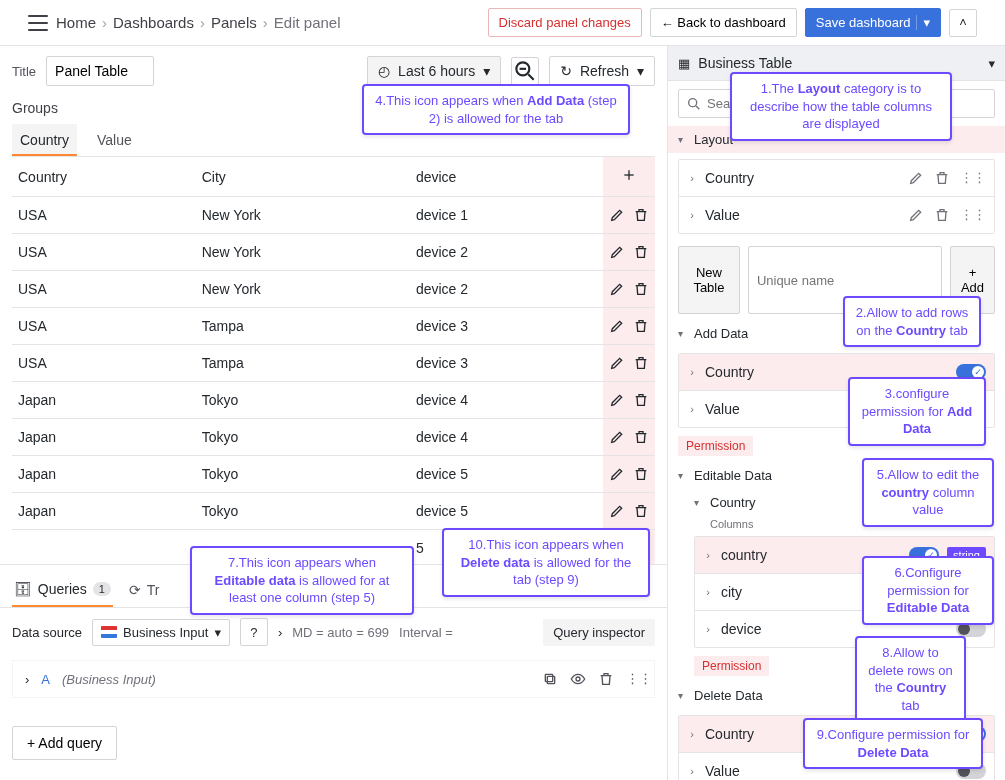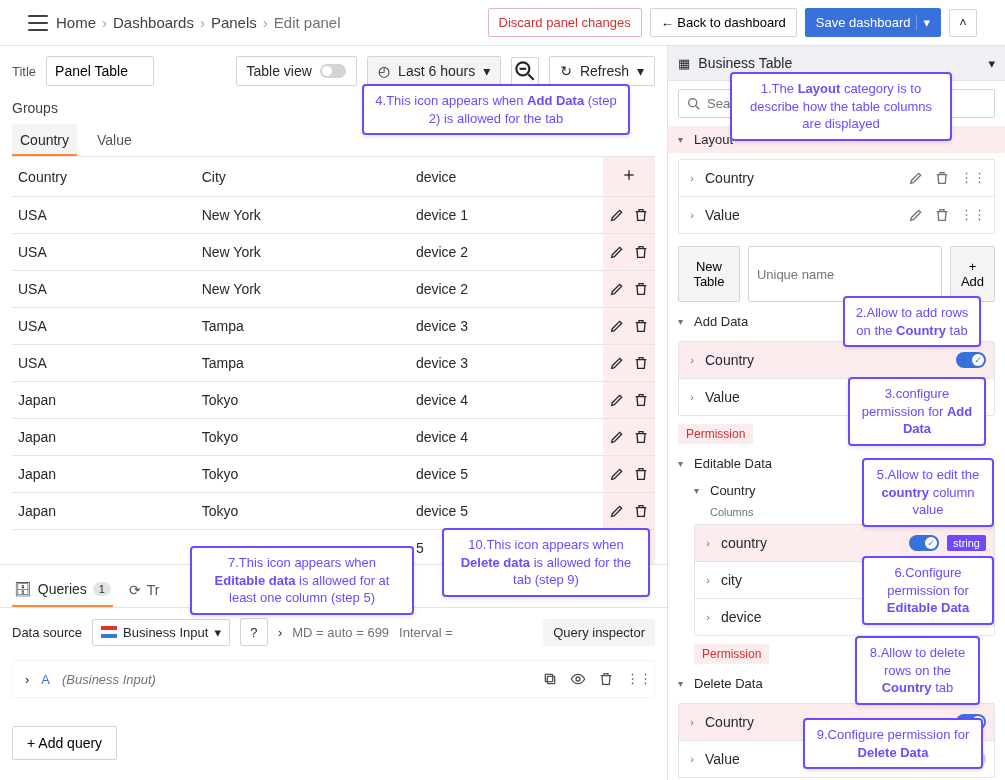--- a/index.html
+++ b/index.html
@@ -73,21 +73,21 @@
 .cat-head { display: flex; align-items: center; gap: 6px; padding: 6px 10px; font-size: 13px; color: #24292e; cursor: pointer; }
 .cat-head.pink { background: #fdecee; }
 .cat-head .chev { width: 10px; font-size: 10px; color: #71717a; }
 .field-box { border: 1px solid #e4e4e7; margin: 6px 10px; border-radius: 2px; }
 .field-row { display: flex; align-items: center; gap: 8px; padding: 10px 8px; }
 .field-row + .field-row { border-top: 1px solid #e4e4e7; }
 .field-row .chev2 { color: #71717a; font-size: 11px; width: 10px; text-align: center; }
 .field-row .lab { flex: 1; font-size: 14px; }
 .mini-icons { display: flex; gap: 10px; color: #71717a; }
 .newtab-row { display: flex; gap: 8px; padding: 6px 10px; }
-.newtab-btn { padding: 12px 10px; border: 1px solid #d4d4d8; background: #f4f4f5; border-radius: 2px; font-size: 13px; cursor: pointer; }
+.newtab-btn { padding: 18px 10px; border: 1px solid #d4d4d8; background: #f4f4f5; border-radius: 2px; font-size: 13px; cursor: pointer; }
 .uniq { flex: 1; border: 1px solid #d4d4d8; padding: 6px 8px; border-radius: 2px; font-size: 13px; }
 .toggle { width: 30px; height: 16px; border-radius: 8px; background: #d4d4d8; position: relative; }
 .toggle::after { content: ""; position: absolute; width: 12px; height: 12px; background: #52525b; border-radius: 50%; top: 2px; left: 2px; }
 .toggle.on { background: #3871dc; }
 .toggle.on::after { left: auto; right: 2px; background: #fff; }
 .toggle.on.check::after { content: "✓"; font-size: 9px; color: #3871dc; display: flex; align-items: center; justify-content: center; }
 .pink-row { background: #fdecee; }
 .chip { background: #6d4aff; color: #fff; font-size: 11px; padding: 2px 6px; border-radius: 2px; }
 .perm { background: #fdecee; color: #d62f2f; font-size: 12px; padding: 3px 8px; margin: 2px 10px 6px; display: inline-block; }
 .col-label { font-size: 11px; color: #71717a; padding: 2px 10px 0 26px; }
@@ -126,24 +126,20 @@
   <div class="sq">˄</div>
 </div>
 
 <div class="split">
 
   <div class="main">
     <div class="toolbar2">
       <span class="title-label">Title</span>
       <input class="title-input" value="Panel Table" style="">
       <div class="tb-spacer"></div>
-      <div class="tbtn">
-        <span>Table view</span>
-        <span class="mini-toggle"></span>
-      </div>
       <div class="tbtn dark">
         <span>◴</span>
         <span>Last 6 hours</span>
         <span>▾</span>
       </div>
       <div class="sq">
             <svg viewBox="0 0 24 24" fill="none" stroke="currentColor" stroke-width="2">
               <circle cx="10" cy="10" r="6"></circle>
               <line x1="15" y1="15" x2="20" y2="20"></line>
               <line x1="7" y1="10" x2="13" y2="10"></line>
@@ -561,17 +557,17 @@
   </div>
 </div>
 
 <div class="callout" style="left:730px; top:72px; width:222px; text-align:center">1.The <b>Layout</b> category is to describe how the table columns are displayed</div>
 <div class="callout" style="left:843px; top:296px; width:138px; text-align:center">2.Allow to add rows on the <b>Country</b> tab</div>
 <div class="callout" style="left:848px; top:377px; width:138px; text-align:center">3.configure permission for <b>Add Data</b></div>
 <div class="callout" style="left:362px; top:84px; width:268px; text-align:center">4.This icon appears when <b>Add Data</b> (step 2) is allowed for the tab</div>
 <div class="callout" style="left:862px; top:458px; width:132px; text-align:center">5.Allow to edit the <b>country</b> column value</div>
 <div class="callout" style="left:862px; top:556px; width:132px; text-align:center">6.Configure permission for <b>Editable Data</b></div>
 <div class="callout" style="left:190px; top:546px; width:224px; text-align:center">7.This icon appears when <b>Editable data</b> is allowed for at least one column (step 5)</div>
-<div class="callout" style="left:855px; top:636px; width:125px; text-align:center">8.Allow to delete rows on the <b>Country</b> tab</div>
+<div class="callout" style="left:855px; top:636px; width:111px; text-align:center">8.Allow to delete rows on the <b>Country</b> tab</div>
 <div class="callout" style="left:803px; top:718px; width:180px; text-align:center">9.Configure permission for <b>Delete Data</b></div>
 <div class="callout" style="left:442px; top:528px; width:208px; text-align:center">10.This icon appears when <b>Delete data</b> is allowed for the tab (step 9)</div>
 
 </div>
 
 </body></html>

